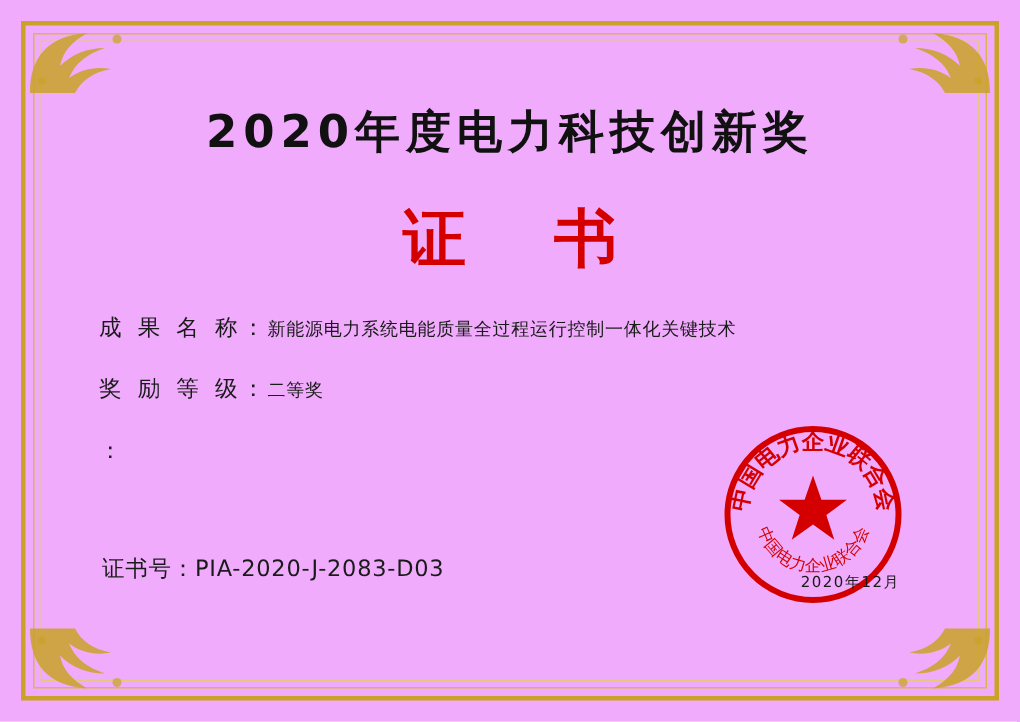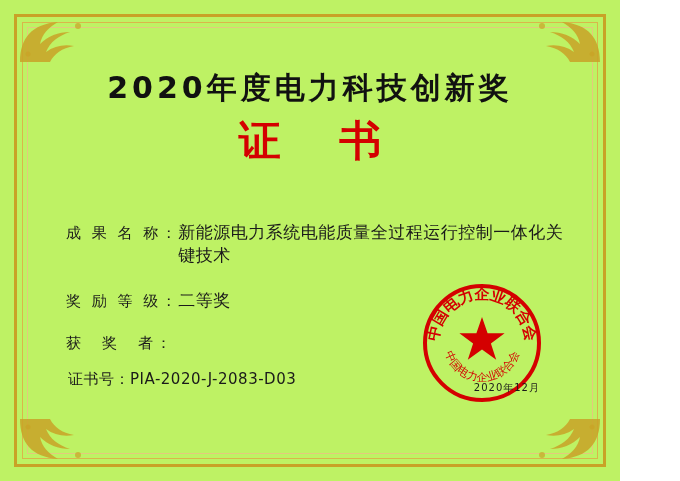--- a/index.html
+++ b/index.html
@@ -9,23 +9,23 @@
   body {
     width: 680px;
     height: 481px;
     background: #ffffff;
     font-family: "DejaVu Sans", sans-serif;
     overflow: hidden;
   }
 
   .certificate {
     position: relative;
-    width: 620px;
+    width: 680px;
     height: 481px;
-    background: #bef264;
+    background: #f0abfc;
     box-sizing: border-box;
   }
 
   
   .frame-outer {
     position: absolute;
     left: 14px;
     top: 14px;
     right: 14px;
     bottom: 14px;
@@ -77,51 +77,51 @@
     margin-top: 28px;
     font-family: "DejaVu Sans", sans-serif;
     font-size: 30px;
     font-weight: bold;
     letter-spacing: 4px;
     color: #111111;
   }
 
   .subtitle {
     text-align: center;
-    margin-top: 4px;
+    margin-top: 22px;
     font-family: "DejaVu Serif", serif;
     font-size: 42px;
     font-weight: bold;
     letter-spacing: 22px;
     text-indent: 22px;
     color: #d40000;
   }
 
   .fields {
-    margin-top: 52px;
+    margin-top: 22px;
     padding-left: 26px;
     padding-right: 10px;
   }
   .field-row {
     display: flex;
     align-items: baseline;
     margin-bottom: 22px;
     font-size: 15px;
     color: #1a1a1a;
   }
   .field-label {
     white-space: nowrap;
     letter-spacing: 3px;
     font-size: 15px;
   }
   .field-colon {
     padding: 0 2px 0 0;
   }
   .field-value {
-    font-size: 17px;
+    font-size: 12px;
     letter-spacing: 0.5px;
     font-family: Liberation Serif, serif;
   }
 
   .cert-no {
     position: absolute;
     left: 28px;
     bottom: 52px;
     font-size: 15px;
     color: #1a1a1a;
@@ -198,21 +198,20 @@
         <span class="field-value">新能源电力系统电能质量全过程运行控制一体化关键技术</span>
       </div>
 
       <div class="field-row">
         <span class="field-label">奖 励 等 级</span>
         <span class="field-colon">：</span>
         <span class="field-value">二等奖</span>
       </div>
 
       <div class="field-row">
-        <span class="field-label">获　奖　者</span>
         <span class="field-colon">：</span>
       </div>
 
     </div>
 
     <div class="cert-no">证书号：PIA-2020-J-2083-D03</div>
 
     <div class="seal">
       <svg viewBox="0 0 124 124" xmlns="http://www.w3.org/2000/svg">
         <circle cx="62" cy="62" r="57" fill="none" stroke="#d40000" stroke-width="4"></circle>

